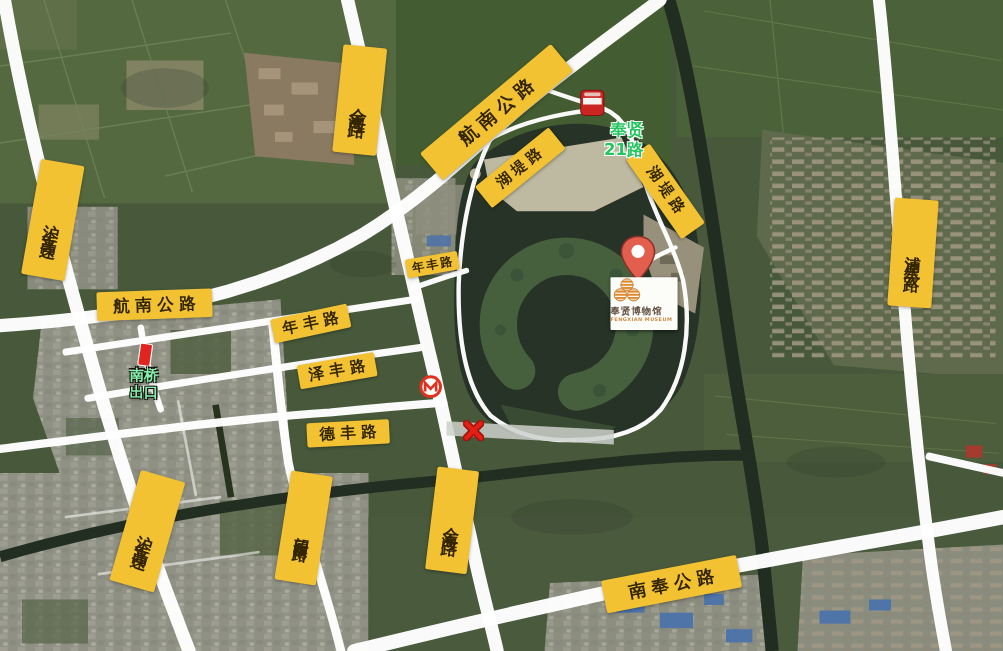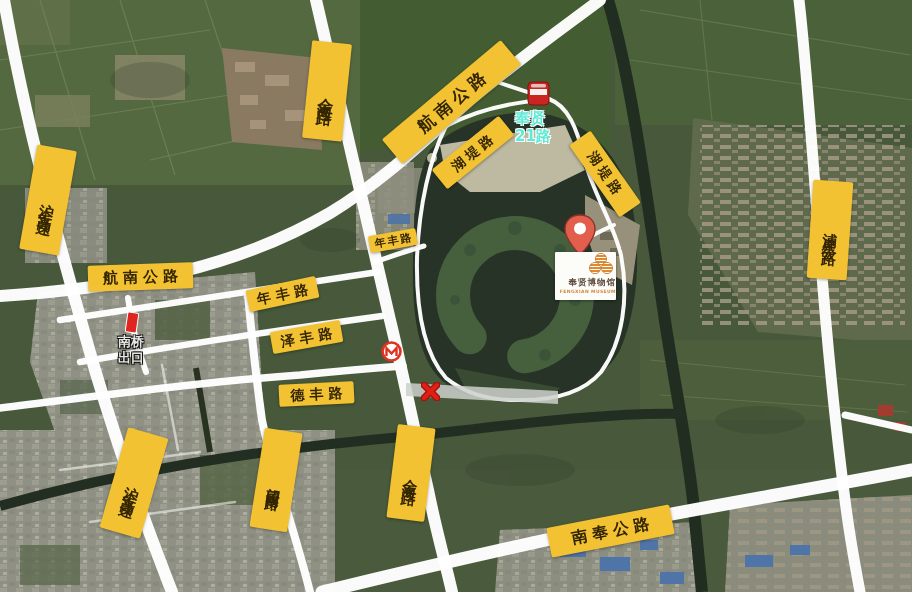--- a/index.html
+++ b/index.html
@@ -5,30 +5,30 @@
   html,body{margin:0;padding:0;background:#222;}
   #stage{position:relative;width:912px;height:592px;overflow:hidden;
          font-family:"DejaVu Sans","Liberation Sans",sans-serif;}
   #terrain{position:absolute;left:0;top:0;z-index:0;}
   .badge{position:absolute;z-index:3;background:#F2C233;color:#332502;font-weight:700;
          display:flex;align-items:center;justify-content:center;border-radius:2px;
          box-shadow:0 1px 3px rgba(0,0,0,.35);transform:rotate(var(--r,0deg));
          letter-spacing:5px;padding-left:5px;white-space:nowrap;line-height:1;}
   .badge.v{writing-mode:vertical-rl;letter-spacing:6px;padding-left:0;padding-top:6px;}
   .badge.sm{letter-spacing:2px;padding-left:2px;}
-  .otext{position:absolute;z-index:4;color:#e5e5e5;font-weight:700;text-align:center;
+  .otext{position:absolute;z-index:4;color:#86efac;font-weight:700;text-align:center;
          text-shadow:-1px -1px 0 #15150f,1px -1px 0 #15150f,-1px 1px 0 #15150f,1px 1px 0 #15150f,0 2px 3px rgba(0,0,0,.55);
          white-space:nowrap;line-height:1;}
-  .rtext{position:absolute;z-index:4;color:#5eead4;font-weight:700;text-align:left;
+  .rtext{position:absolute;z-index:4;color:#22c55e;font-weight:700;text-align:right;
          text-shadow:-1px -1px 0 #fff,1px -1px 0 #fff,-1px 1px 0 #fff,1px 1px 0 #fff;
          white-space:nowrap;line-height:1;}
   .marker{position:absolute;z-index:4;}
   #museum-card{position:absolute;z-index:4;left:555px;top:252px;width:61px;height:48px;
          background:#fcfcf9;border-radius:1px;box-shadow:0 1px 3px rgba(0,0,0,.4);
-         display:flex;flex-direction:column;align-items:flex-end;justify-content:flex-start;}
+         display:flex;flex-direction:column;align-items:flex-start;justify-content:flex-start;}
   #museum-card .mname{font-size:8.5px;font-weight:700;color:#5c4a3c;letter-spacing:1px;margin-top:1px;}
   #museum-card .men{font-size:4.5px;font-weight:700;color:#d08840;letter-spacing:.4px;}
   .exit-bar{position:absolute;z-index:3;width:10px;height:19px;background:#e02520;border:1px solid #fff;
          border-radius:2px;transform:rotate(8deg);}
 </style>
 </head>
 <body>
 
 <div id="stage">
 

